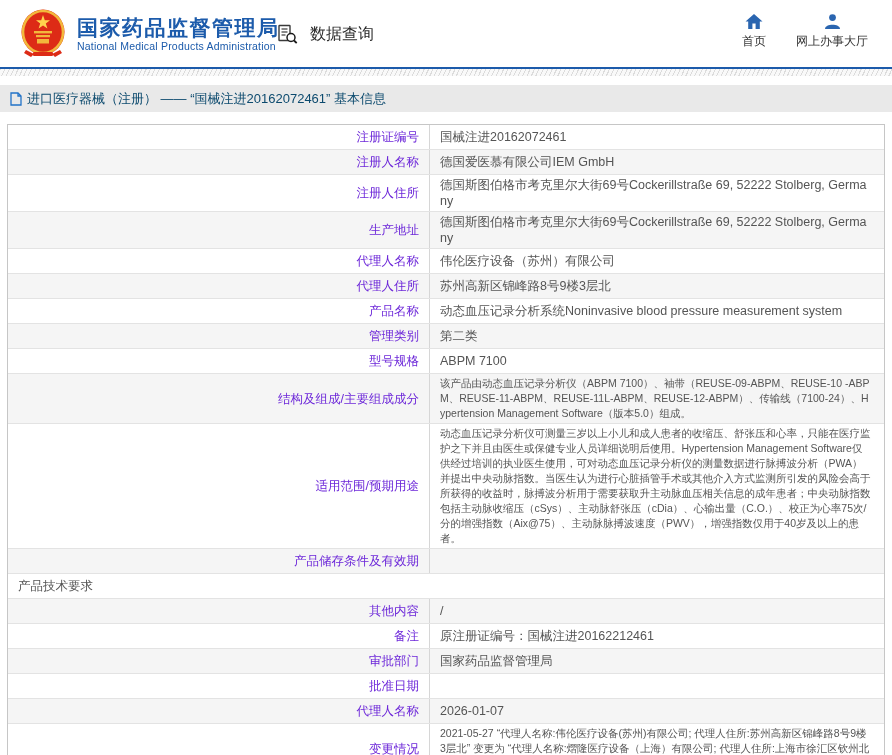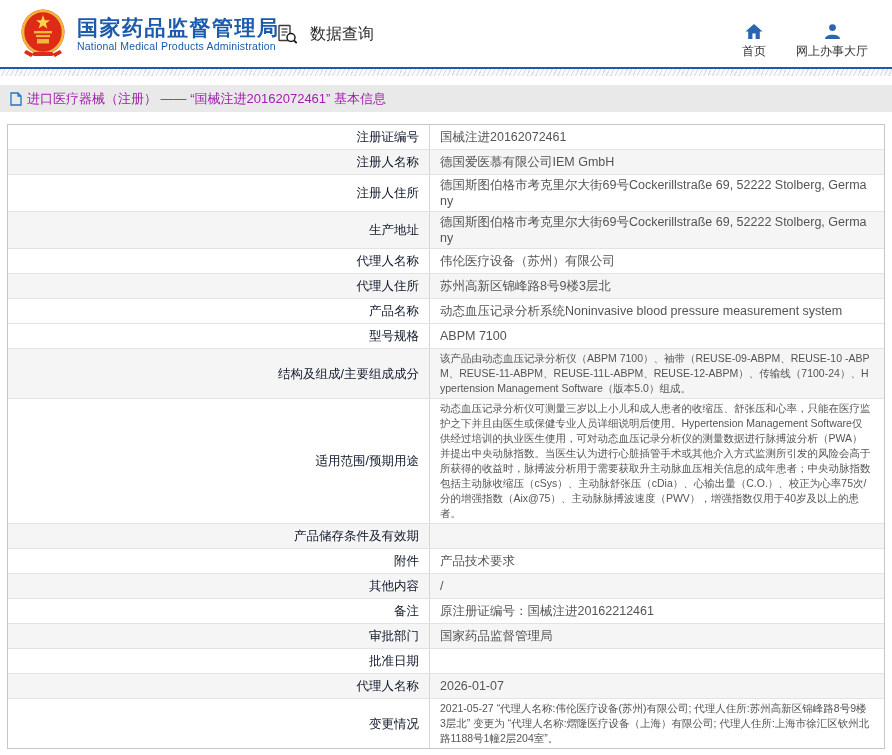--- a/index.html
+++ b/index.html
@@ -9,34 +9,34 @@
     font-family:"Liberation Sans","DejaVu Sans",sans-serif;
     -webkit-font-smoothing:antialiased;
   }
   
   .header{position:relative;height:67px;background:#fff;}
   .logo{position:absolute;left:19px;top:8px;display:flex;align-items:center;gap:10px;}
   .emblem{width:48px;height:51px;flex:0 0 auto;}
   .title-cn{color:#1c5bab;font-size:21px;font-weight:bold;letter-spacing:1.5px;line-height:24px;}
   .title-en{color:#1c5bab;font-size:10.5px;letter-spacing:0.2px;}
   .query{position:absolute;left:276px;top:23px;display:flex;align-items:center;gap:12px;color:#2b2b2b;font-size:16px;cursor:pointer;}
-  .nav{position:absolute;right:24px;top:24px;display:flex;gap:30px;}
+  .nav{position:absolute;right:24px;top:14px;display:flex;gap:30px;}
   .nav-item{display:flex;flex-direction:column;align-items:center;gap:4px;font-size:12px;color:#333;text-decoration:none;cursor:pointer;}
   .blue-line{height:2px;background:#1c5bab;}
   .hatch{height:7px;background:repeating-linear-gradient(115deg,#dcdcdc 0 1px,#f9f9f9 1px 4px);}
   
-  .breadcrumb{margin-top:9px;background:#e9e9e9;height:27px;display:flex;align-items:center;gap:5px;padding:0 10px;color:#a21caf;font-size:13px;}
+  .breadcrumb{margin-top:9px;background:#e9e9e9;height:27px;display:flex;align-items:center;gap:5px;padding:0 10px;color:#0c4a6e;font-size:13px;}
   .bc-ico{display:flex;align-items:center;}
   
   .info-table{margin:12px 7px 0;border:1px solid #c6c6c6;background:#fff;}
   .t-row{display:flex;align-items:stretch;min-height:24px;border-top:1px solid #e3e3e3;background:#fff;}
   .t-row:first-child{border-top:none;}
   .t-row.alt{background:#f5f5f5;}
   .t-label{width:422px;flex:0 0 auto;box-sizing:border-box;display:flex;align-items:center;justify-content:flex-end;gap:4px;
-           text-align:center;padding:2px 10px 2px 6px;border-right:1px solid #d6d6d6;color:#0f172a;font-size:12.5px;line-height:16px;}
+           text-align:center;padding:2px 10px 2px 6px;border-right:1px solid #d6d6d6;color:#6d28d9;font-size:12.5px;line-height:16px;}
   .t-value{flex:1;box-sizing:border-box;display:flex;align-items:center;padding:2px 12px 2px 10px;
            color:#555;font-size:12.5px;line-height:16px;word-break:break-all;}
   .t-row.long .t-value{font-size:10.5px;line-height:15px;}
 </style>
 </head>
 <body>
 
 <div class="header">
   <div class="logo">
     <span class="emblem">
@@ -142,20 +142,26 @@
         <span>代理人住所</span>
       </div>
       <div class="t-value">苏州高新区锦峰路8号9楼3层北</div>
     </div>
     <div class="t-row">
       <div class="t-label">
         <span>产品名称</span>
       </div>
       <div class="t-value">动态血压记录分析系统Noninvasive blood pressure measurement system</div>
     </div>
+    <div class="t-row alt">
+      <div class="t-label">
+        <span>管理类别</span>
+      </div>
+      <div class="t-value">第二类</div>
+    </div>
     <div class="t-row">
       <div class="t-label">
         <span>型号规格</span>
       </div>
       <div class="t-value">ABPM 7100</div>
     </div>
     <div class="t-row alt long">
       <div class="t-label">
         <span>结构及组成/主要组成成分</span>
       </div>
@@ -167,23 +173,20 @@
       </div>
       <div class="t-value">动态血压记录分析仪可测量三岁以上小儿和成人患者的收缩压、舒张压和心率，只能在医疗监护之下并且由医生或保健专业人员详细说明后使用。Hypertension Management Software仅供经过培训的执业医生使用，可对动态血压记录分析仪的测量数据进行脉搏波分析（PWA）并提出中央动脉指数。当医生认为进行心脏插管手术或其他介入方式监测所引发的风险会高于所获得的收益时，脉搏波分析用于需要获取升主动脉血压相关信息的成年患者；中央动脉指数包括主动脉收缩压（cSys）、主动脉舒张压（cDia）、心输出量（C.O.）、校正为心率75次/分的增强指数（Aix@75）、主动脉脉搏波速度（PWV），增强指数仅用于40岁及以上的患者。</div>
     </div>
     <div class="t-row alt">
       <div class="t-label">
         <span>产品储存条件及有效期</span>
       </div>
       <div class="t-value"></div>
     </div>
     <div class="t-row">
-      <div class="t-label">
-        <span>附件</span>
-      </div>
       <div class="t-value">产品技术要求</div>
     </div>
     <div class="t-row alt">
       <div class="t-label">
         <span>其他内容</span>
       </div>
       <div class="t-value">/</div>
     </div>
     <div class="t-row">
       <div class="t-label">

